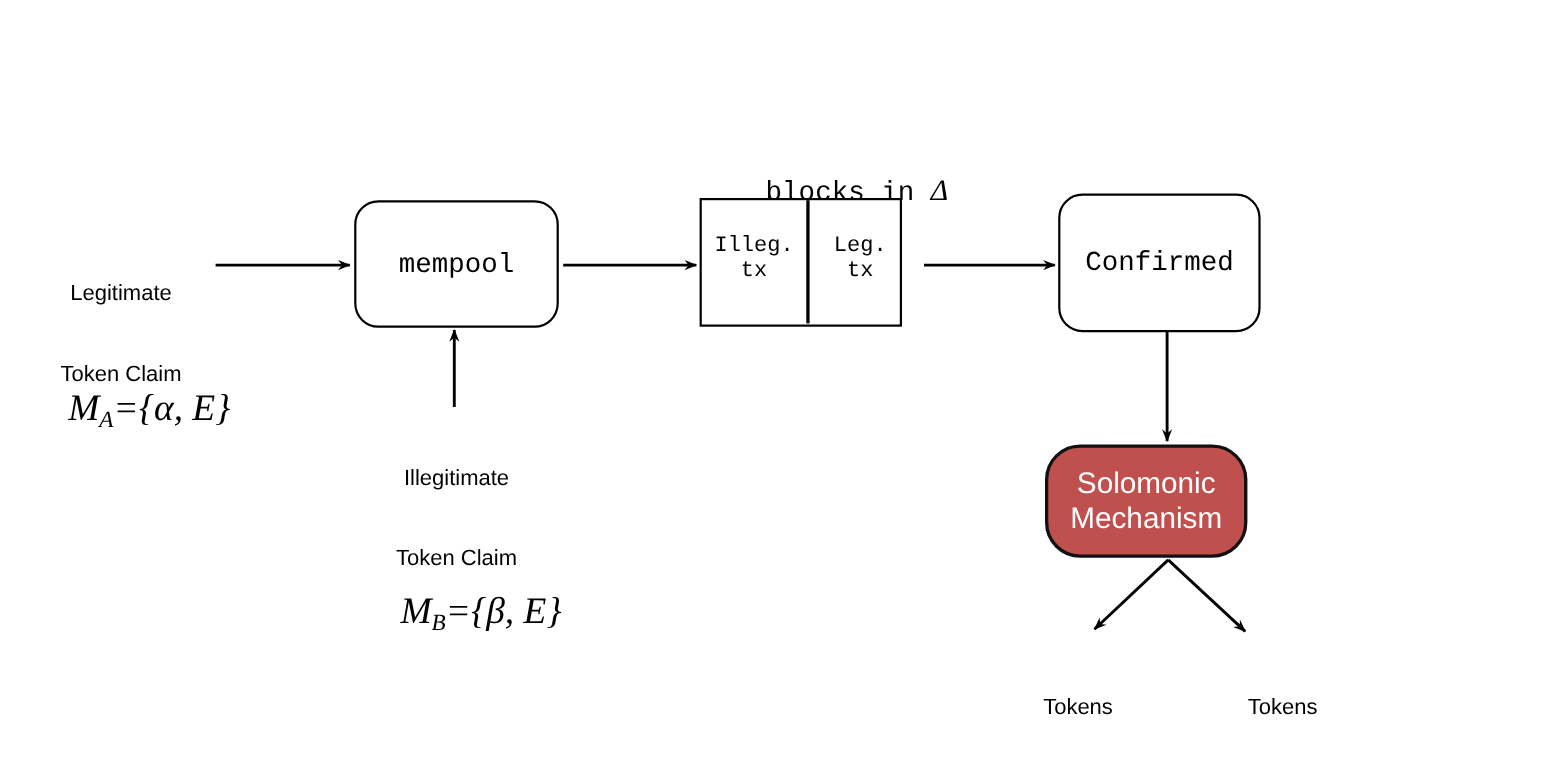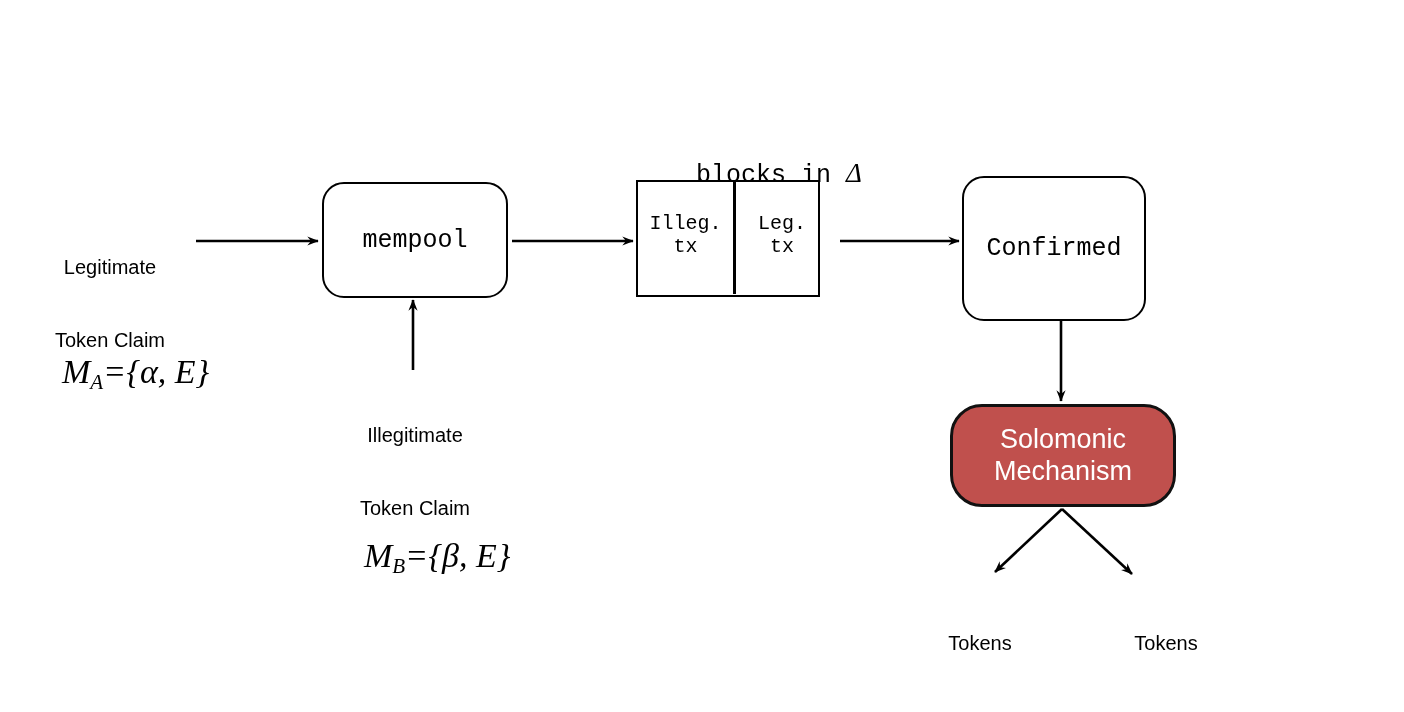--- a/index.html
+++ b/index.html
@@ -166,27 +166,27 @@
     <div class="mono-sm" style="position:absolute; left:0; top:30px; width:95px;">
       <div>Illeg.</div>
       <div>tx</div>
     </div>
     <div class="mono-sm" style="position:absolute; left:95px; top:30px; width:98px;">
       <div>Leg.</div>
       <div>tx</div>
     </div>
   </div>
 
-  <div class="node node-round" style="left:962px; top:176px; width:184px; height:145px;">
+  <div class="node node-round" style="left:962px; top:176px; width:184px; height:126px;">
     <div class="mono" style="line-height:1.42;">
       <div>Confirmed</div>
     </div>
   </div>
 
-  <div class="node node-red" style="left:950px; top:404px; width:226px; height:103px;">
+  <div class="node node-red" style="left:950px; top:404px; width:184px; height:103px;">
     <span class="mechlabel">Solomonic
 Mechanism</span>
   </div>
 
   <div class="lbl sans" style="left:880px; top:582px; width:200px;">
     <div>Tokens</div>
     
   </div>
 
   <div class="lbl sans" style="left:1086px; top:582px; width:160px;">

